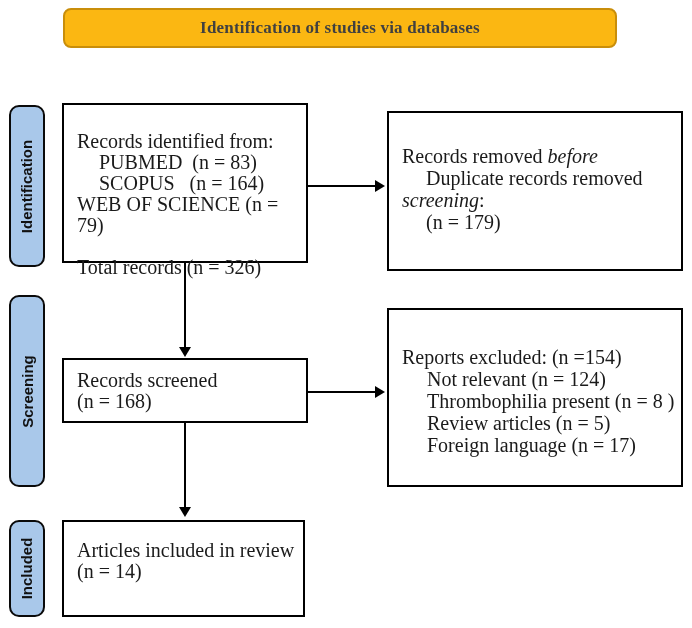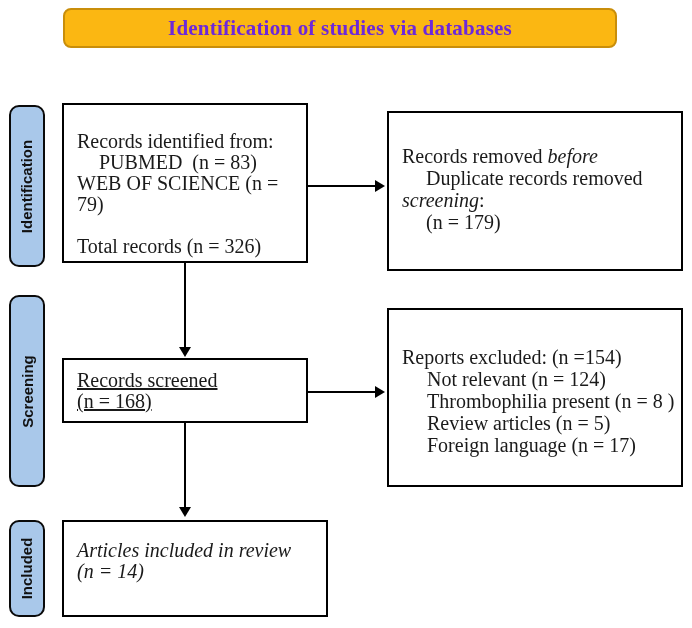--- a/index.html
+++ b/index.html
@@ -26,23 +26,23 @@
     position: absolute;
     left: 63px; top: 8px;
     width: 554px; height: 40px;
     background: var(--banner-fill);
     border: 2px solid var(--banner-border);
     border-radius: 8px;
     display: flex; align-items: center; justify-content: center;
   }
   .banner span {
     font-weight: bold;
-    font-size: 21px;
+    font-size: 17px;
     letter-spacing: 0.2px;
-    color: #6d28d9;
+    color: #404040;
   }
 
   
   .stage {
     position: absolute;
     left: 9px;
     width: 36px;
     background: var(--stage-fill);
     border: 2px solid #0a0a0a;
     border-radius: 10px;
@@ -69,24 +69,24 @@
     font-size: 20px;
     line-height: 21px;
   }
   .tline { white-space: pre-wrap; }
   .ind   { padding-left: 22px; }
   .spacer { height: 21px; }
 
   #box-identified { left: 62px;  top: 103px; width: 246px; height: 160px; padding: 26px 6px 0 13px; }
   #box-removed    { left: 387px; top: 103px; width: 296px; height: 160px; padding: 32px 6px 0 13px; line-height: 22px; margin-top: 8px; }
   #box-removed .ind { padding-left: 24px; }
-  #box-screened   { left: 62px;  top: 358px; width: 246px; height: 65px;  padding: 10px 6px 0 13px; text-decoration: underline; }
+  #box-screened   { left: 62px;  top: 358px; width: 246px; height: 65px;  padding: 10px 6px 0 13px; }
   #box-excluded   { left: 387px; top: 308px; width: 296px; height: 179px; padding: 36px 6px 0 13px; line-height: 22px; }
   #box-excluded .ind { padding-left: 25px; }
-  #box-included   { left: 62px;  top: 520px; width: 266px; height: 97px;  padding: 18px 6px 8px 13px; font-style: italic; }
+  #box-included   { left: 62px;  top: 520px; width: 243px; height: 97px;  padding: 18px 6px 8px 13px; }
   .it { font-style: italic; }
 
   
   .varrow {
     position: absolute;
     width: 2px;
     background: var(--arrow);
   }
   .varrow::after {
     content: "";
@@ -129,20 +129,21 @@
   <div class="stage" id="stage-screening">
     <span>Screening</span>
   </div>
   <div class="stage" id="stage-included">
     <span>Included</span>
   </div>
 
   <div class="fbox" id="box-identified">
     <div class="tline">Records identified from:</div>
     <div class="tline ind">PUBMED  (n = 83)</div>
+    <div class="tline ind">SCOPUS   (n = 164)</div>
     <div class="tline">WEB OF SCIENCE (n = 79)</div>
     <div class="spacer"></div>
     <div class="tline">Total records (n = 326)</div>
   </div>
 
   <div class="fbox" id="box-removed">
     <div class="tline"><span>Records removed </span><span class="it">before</span></div>
     <div class="tline ind">Duplicate records removed</div>
     <div class="tline"><span class="it">screening</span><span>:</span></div>
     <div class="tline ind">(n = 179)</div>

